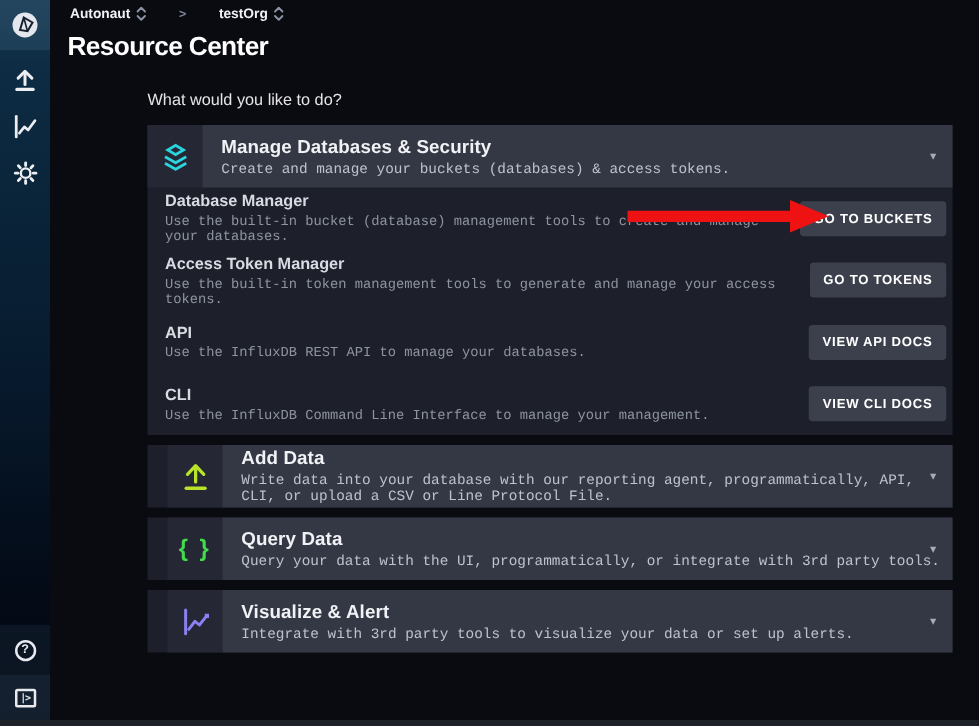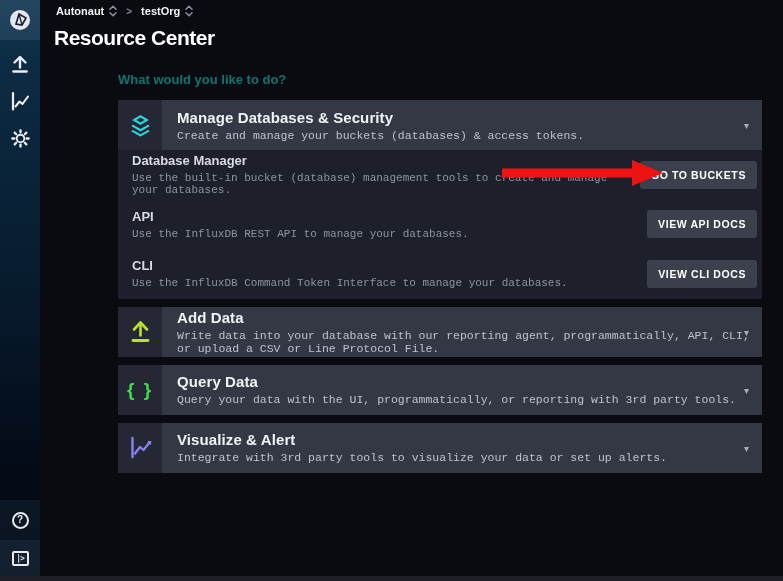--- a/index.html
+++ b/index.html
@@ -31,32 +31,32 @@
     font-size:10px; font-weight:bold; color:#e8eaef; line-height:1; }
   .pipe-box{ width:17px; height:15px; border:2px solid #e8eaef; border-radius:2px;
     display:flex; align-items:center; justify-content:center;
     font-family:"DejaVu Sans Mono", monospace; font-size:8px; font-weight:bold; color:#e8eaef; letter-spacing:-1px; }
 
   .bottom-strip{ position:absolute; left:0; bottom:0; width:783px; height:5px; background:#1e2028; z-index:6; }
 
   
   .main{ position:absolute; left:40px; top:0; width:743px; height:576px; }
 
-  .breadcrumb{ position:absolute; left:16px; top:5px; display:flex; align-items:center; gap:9px;
+  .breadcrumb{ position:absolute; left:16px; top:5px; display:flex; align-items:center; gap:26px;
     font-size:11px; font-weight:bold; color:#f2f3f6; }
   .crumb{ display:flex; align-items:center; gap:5px; cursor:pointer; }
   .crumb-sep{ color:#7e8796; font-size:10px; font-weight:bold; }
 
   .page-title{ position:absolute; left:14px; top:26px; font-size:21px; font-weight:bold;
     color:#ffffff; letter-spacing:-0.5px; }
-  .page-prompt{ position:absolute; left:78px; top:72px; font-size:13px; font-weight:bold; color:#0f766e; }
+  .page-prompt{ position:absolute; left:78px; top:72px; font-size:13px; font-weight:normal; color:#e5e5e5; }
 
   .cards{ position:absolute; left:78px; top:100px; width:686px; }
   .card{ width:644px; background:#1d202a; }
-  .card + .card{ margin-top:8px; }
+  .card + .card{ margin-top:8px;padding-left:16px; }
   .card-header{ display:flex; align-items:stretch; height:50px; cursor:pointer; }
   .icon-col{ width:44px; min-width:44px; background:#252834; display:flex; align-items:center; justify-content:center; }
   .header-band{ flex:1; background:#343844; display:flex; align-items:center; padding-left:15px; position:relative; }
   .header-text{ display:flex; flex-direction:column; gap:3px; }
   .card-title{ font-size:15px; font-weight:bold; color:#f1f2f5; letter-spacing:0.1px; }
   .card-desc{ font-size:11.5px; color:#bdc2cc;font-family:Liberation Mono, monospace; }
   .caret{ position:absolute; right:13px; top:50%; transform:translateY(-50%);
     font-size:10px; color:#a7acb8; cursor:pointer; }
 
   .card-body{ padding:0; }
@@ -175,33 +175,40 @@
       <div class="card-body">
 
         <div class="body-row">
           <div class="row-text">
             <div class="row-title">Database Manager</div>
             <div class="row-desc">Use the built-in bucket (database) management tools to create and manage your databases.</div>
           </div>
           <button class="row-btn">GO TO BUCKETS</button>
         </div>
 
+        <div class="body-row">
+          <div class="row-text">
+            <div class="row-title">Access Token Manager</div>
+            <div class="row-desc">Use the built-in token management tools to generate and manage your access tokens.</div>
+          </div>
+          <button class="row-btn">GO TO TOKENS</button>
+        </div>
 
         <div class="body-row">
           <div class="row-text">
             <div class="row-title">API</div>
             <div class="row-desc">Use the InfluxDB REST API to manage your databases.</div>
           </div>
           <button class="row-btn">VIEW API DOCS</button>
         </div>
 
         <div class="body-row">
           <div class="row-text">
             <div class="row-title">CLI</div>
-            <div class="row-desc">Use the InfluxDB Command Token Interface to manage your databases.</div>
+            <div class="row-desc">Use the InfluxDB Command Line Interface to manage your management.</div>
           </div>
           <button class="row-btn">VIEW CLI DOCS</button>
         </div>
 
       </div>
     </div>
 
     <div class="card">
       <div class="card-header">
         <div class="icon-col">
@@ -222,21 +229,21 @@
     </div>
 
     <div class="card">
       <div class="card-header">
         <div class="icon-col">
           <span class="braces-glyph" style="color:#40dc4c">{ }</span>
         </div>
         <div class="header-band">
           <div class="header-text">
             <div class="card-title">Query Data</div>
-            <div class="card-desc">Query your data with the UI, programmatically, or reporting with 3rd party tools.</div>
+            <div class="card-desc">Query your data with the UI, programmatically, or integrate with 3rd party tools.</div>
           </div>
           <span class="caret">▾</span>
         </div>
       </div>
     </div>
 
     <div class="card">
       <div class="card-header">
         <div class="icon-col">
           <svg width="27" height="27" viewBox="0 0 27 27">

